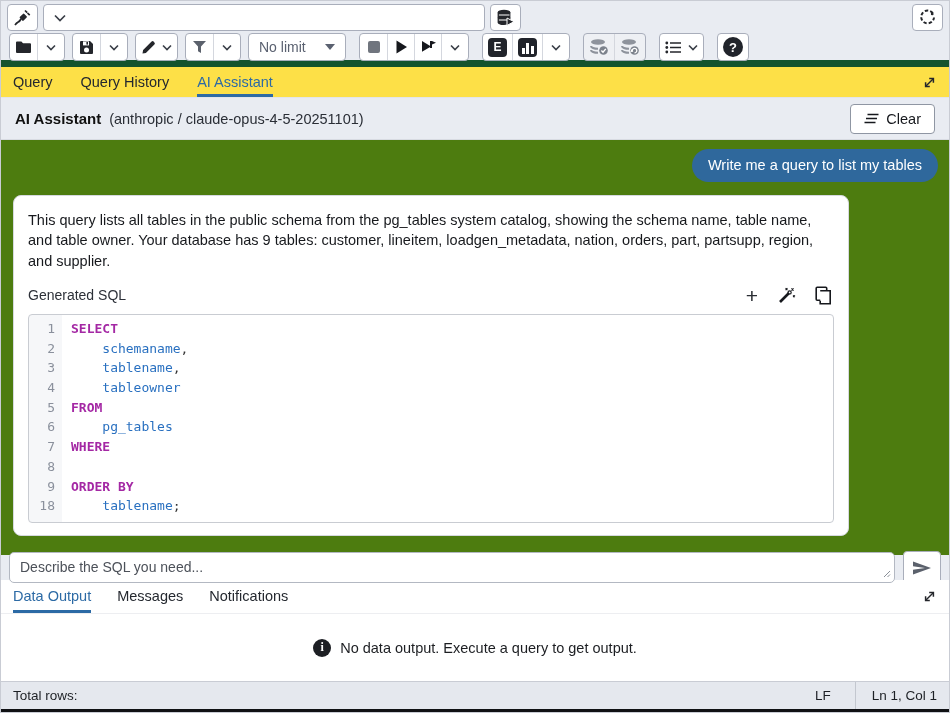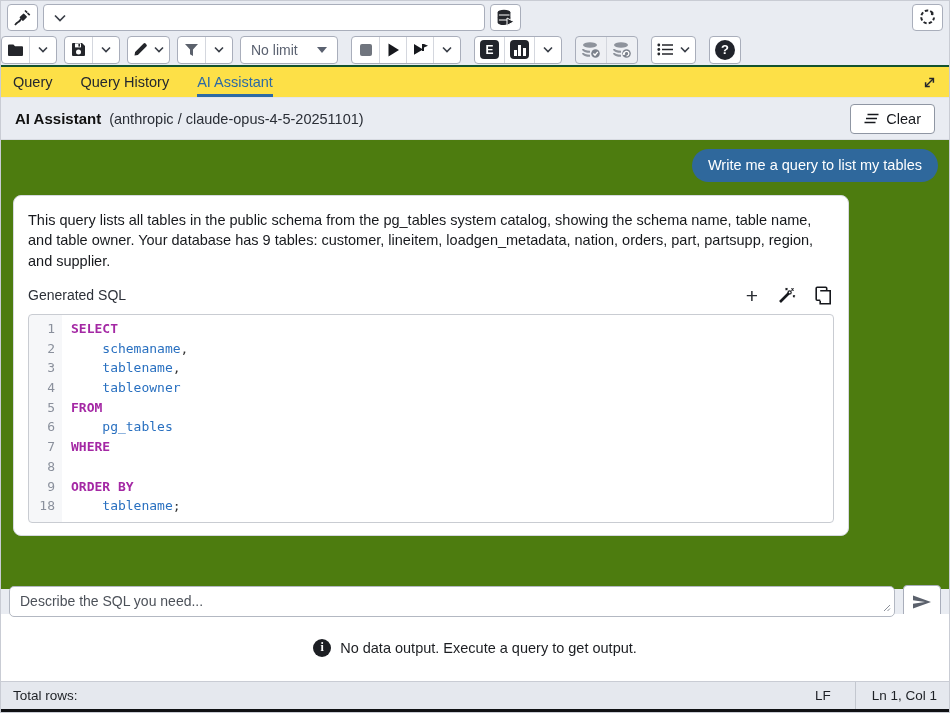--- a/index.html
+++ b/index.html
@@ -27,22 +27,22 @@
   .conn-select {
     height: 27px; width: 442px; background: #fff;
     border: 1px solid #a9aebb; border-radius: 4px;
     display: flex; align-items: center; justify-content: space-between;
     padding: 0 10px; font-size: 14px; color: #1f2430;
   }
   .spacer { flex: 1; }
   
   .toolbar {
     flex: none; height: 33px; background: #e9ecf2;
-    display: flex; align-items: center; gap: 7px; padding: 0 0;
-    border-bottom: 2px solid #14532d;
+    display: flex; align-items: center; gap: 7px; padding: 0 8px;
+    border-bottom: 7px solid #14532d;
   }
   .tgroup {
     height: 28px; background: #fff; border: 1px solid #a9aebb;
     border-radius: 4px; display: flex; align-items: stretch; overflow: hidden;
   }
   .tgroup.disabled { background: #eef0f4; }
   .tcell {
     display: flex; align-items: center; justify-content: center;
     min-width: 27px; padding: 0 5px;
   }
@@ -496,20 +496,40 @@
     </div>
     <div class="send-btn">
       <span>
           <svg width="20" height="18" viewBox="0 0 20 18">
             <path d="M1 15.5 L19 9 L1 2.5 L1 7.3 L13 9 L1 10.7 Z" fill="#5b616c"></path>
           </svg>
         </span>
     </div>
   </div>
 
+  <div class="out-tabs">
+    <div class="tab active">
+      <span>Data Output</span>
+    </div>
+    <div class="tab">
+      <span>Messages</span>
+    </div>
+    <div class="tab">
+      <span>Notifications</span>
+    </div>
+    <div class="expand" style="margin-left:auto;display:flex;align-items:center;">
+      <span>
+          <svg width="15" height="15" viewBox="0 0 15 15">
+            <path d="M4 11 L11 4" stroke="#24262b" stroke-width="1.5"></path>
+            <polyline points="7.2,3.6 11.4,3.6 11.4,7.8" fill="none" stroke="#24262b" stroke-width="1.5"></polyline>
+            <polyline points="3.6,7.2 3.6,11.4 7.8,11.4" fill="none" stroke="#24262b" stroke-width="1.5"></polyline>
+          </svg>
+        </span>
+    </div>
+  </div>
 
   <div class="out-body">
     <span class="info-circle">i</span>
     <span class="out-msg">No data output. Execute a query to get output.</span>
   </div>
 
   <div class="status-bar">
     <span>Total rows:</span>
     <div class="status-right">
       <span class="status-eol">LF</span>

